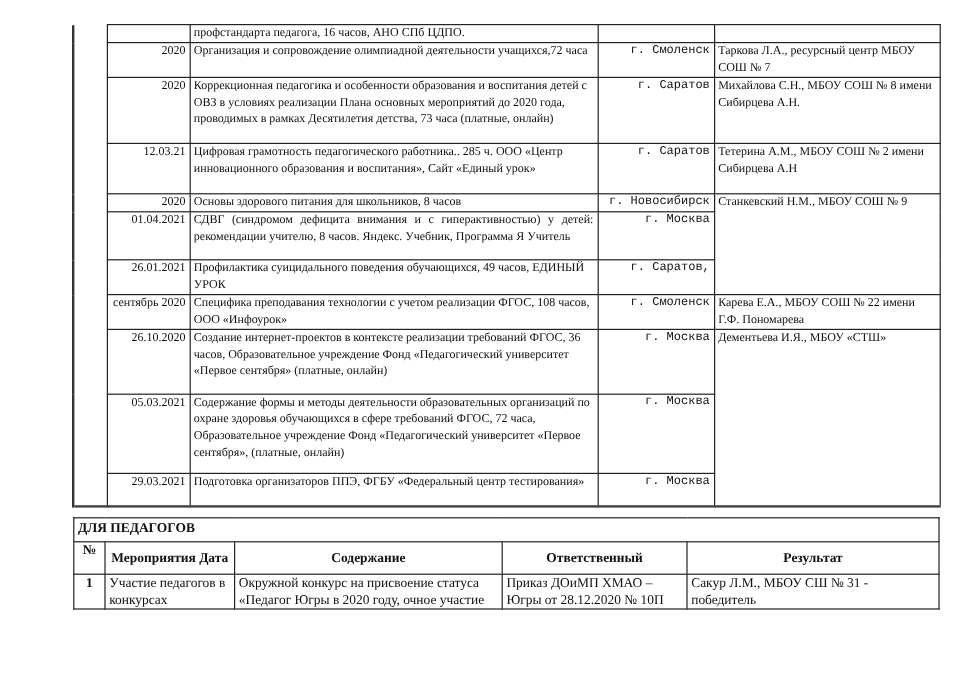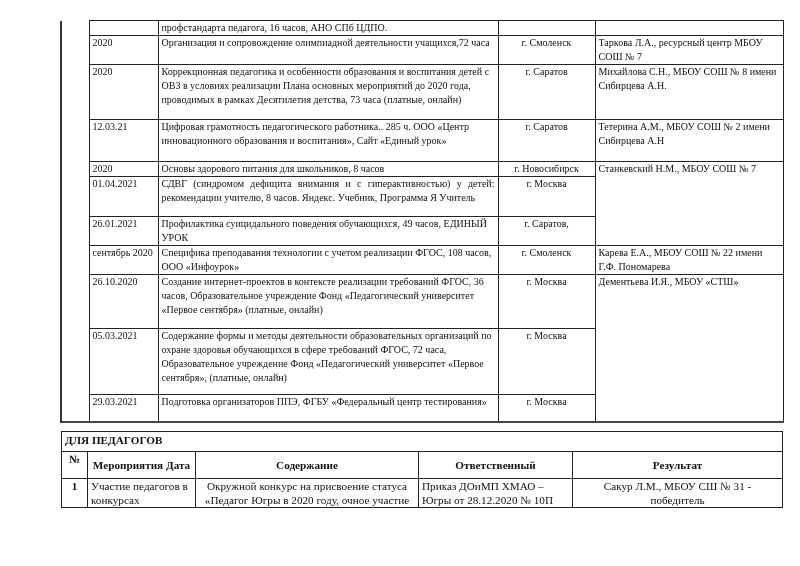--- a/index.html
+++ b/index.html
@@ -3,25 +3,25 @@
 <meta charset="utf-8">
 <style>
   html, body { margin: 0; padding: 0; background: #ffffff; }
   body { width: 800px; height: 566px; position: relative; overflow: hidden;
          font-family: "Liberation Serif", "DejaVu Serif", serif; color: #111; }
   table { border-collapse: collapse; table-layout: fixed; position: absolute; }
   td { border: 1px solid #222; vertical-align: top; font-size: 10px; line-height: 14px;
        padding: 0 3px; overflow: hidden; }
   #top-table { left: 60px; top: 20px; width: 722px; border-left: 2px solid #333; border-bottom: 2px solid #444; }
   #top-table td.c-blank { border-top: none; border-bottom: none; border-left: 2px solid #333; }
-  #top-table td.c-date { text-align: left; }
-  #top-table td.c-city { text-align: center; }
+  #top-table td.c-date { text-align: right; }
+  #top-table td.c-city { text-align: right; font-family: Liberation Mono, monospace; }
   #top-table td.justify { text-align: justify; }
   #bottom-table { left: 61px; top: 431px; width: 721px; }
-  #bottom-table td { font-size: 11.2px; text-align: center; }
+  #bottom-table td { font-size: 11.2px; }
   #bottom-table .title-cell { text-align: center; font-weight: bold; height: 18px; padding-top: 2px; }
   #bottom-table .section-cell { font-weight: bold; height: 18px; text-align: left; padding-top: 1px; margin-left: 30px; }
   #bottom-table .hdr { font-weight: bold; text-align: center; vertical-align: middle; }
   #bottom-table .num { text-align: center; font-weight: bold; }
   #bottom-table .center { text-align: left; }
 </style>
 </head>
 <body>
 
 <table id="top-table">
@@ -55,21 +55,21 @@
   <tr style="height:42px">
     <td class="c-date">12.03.21</td>
     <td>Цифровая грамотность педагогического работника.. 285 ч. ООО «Центр инновационного образования и воспитания», Сайт «Единый урок»</td>
     <td class="c-city">г. Саратов</td>
     <td>Тетерина А.М., МБОУ СОШ № 2 имени Сибирцева А.Н</td>
   </tr>
   <tr style="height:14px">
     <td class="c-date">2020</td>
     <td>Основы здорового питания для школьников, 8 часов</td>
     <td class="c-city">г. Новосибирск</td>
-    <td rowspan="3">Станкевский Н.М., МБОУ СОШ № 7</td>
+    <td rowspan="3">Станкевский Н.М., МБОУ СОШ № 9</td>
   </tr>
   <tr style="height:40px">
     <td class="c-date">01.04.2021</td>
     <td class="justify">СДВГ (синдромом дефицита внимания и с гиперактивностью) у детей: рекомендации учителю, 8 часов. Яндекс. Учебник, Программа Я Учитель</td>
     <td class="c-city">г. Москва</td>
   </tr>
   <tr style="height:27px">
     <td class="c-date">26.01.2021</td>
     <td>Профилактика суицидального поведения обучающихся, 49 часов, ЕДИНЫЙ УРОК</td>
     <td class="c-city">г. Саратов,</td>

